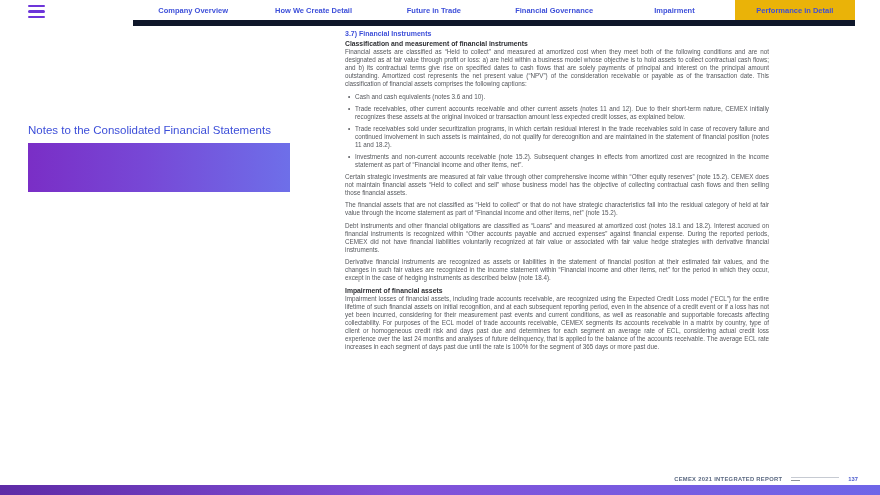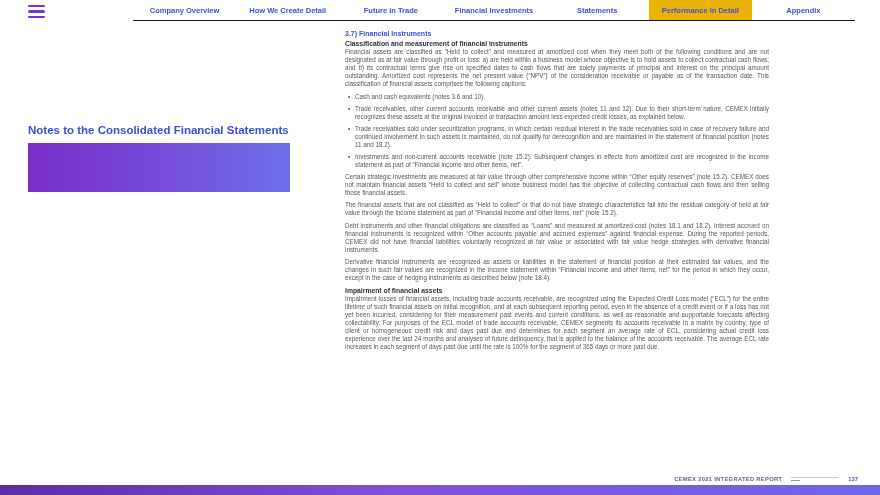--- a/index.html
+++ b/index.html
@@ -10,32 +10,32 @@
 
   
   .hamburger {
     position:absolute; left:28px; top:5px; width:17px; height:13px;
     display:flex; flex-direction:column; justify-content:space-between; cursor:pointer;
   }
   .hamburger span { height:2.4px; background:#6d35d9; border-radius:2px; }
 
   .nav-items {
     position:absolute; left:133px; right:25px; top:0; height:20px;
-    display:flex; border-bottom:1px solid #0f172a;
+    display:flex; border-bottom:6px solid #0f172a;
   }
   .nav-item {
     flex:1; display:flex; align-items:center; justify-content:center;
     font-size:7.5px; font-weight:700; color:#3d4fd9; cursor:pointer; white-space:nowrap;
   }
   .nav-item.active { background:#eab308; }
 
   
   .sidebar-title {
     position:absolute; left:28px; top:116px; width:285px;
-    font-size:11.5px; font-weight:700; color:#3d4fd9; line-height:13px;
+    font-size:11.5px; font-weight:400; color:#3d4fd9; line-height:13px;
   }
   .gradient-banner {
     position:absolute; left:28px; top:143px; width:262px; height:49px;
     background:linear-gradient(90deg,#7a2ec6 0%,#7748d6 45%,#6e6fe9 100%);
   }
 
   
   .content { position:absolute; left:345px; top:30px; width:424px; color:#55575c; }
   .section-title { font-size:7px; font-weight:700; color:#3d4fd9; margin:0 0 2px 0; }
   .subheading  { font-size:6.8px; font-weight:700; color:#2e2f33; margin:3px 0 1px 0; }
@@ -71,24 +71,23 @@
 <div class="hamburger">
   <span></span>
   <span></span>
   <span></span>
 </div>
 
 <nav class="nav-items">
   <div class="nav-item">Company Overview</div>
   <div class="nav-item">How We Create Detail</div>
   <div class="nav-item">Future in Trade</div>
-  <div class="nav-item">Financial Investments</div>
-  <div class="nav-item">Statements</div>
+  <div class="nav-item">Financial Governance</div>
+  <div class="nav-item">Impairment</div>
   <div class="nav-item active">Performance in Detail</div>
-  <div class="nav-item">Appendix</div>
 </nav>
 
 <h1 class="sidebar-title">Notes to the Consolidated Financial Statements</h1>
 <div class="gradient-banner"></div>
 
 <main class="content">
   <h2 class="section-title">3.7) Financial Instruments</h2>
 
   <h3 class="subheading">Classification and measurement of financial instruments</h3>
   <p>Financial assets are classified as “Held to collect” and measured at amortized cost when they meet both of the following conditions and are not designated as at fair value through profit or loss: a) are held within a business model whose objective is to hold assets to collect contractual cash flows; and b) its contractual terms give rise on specified dates to cash flows that are solely payments of principal and interest on the principal amount outstanding. Amortized cost represents the net present value (“NPV”) of the consideration receivable or payable as of the transaction date. This classification of financial assets comprises the following captions:</p>

